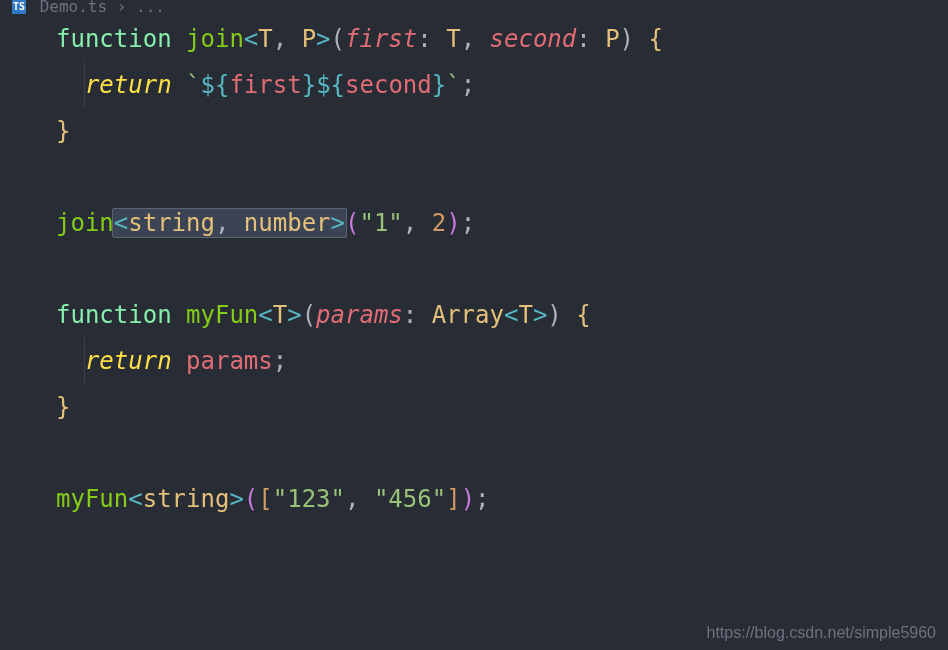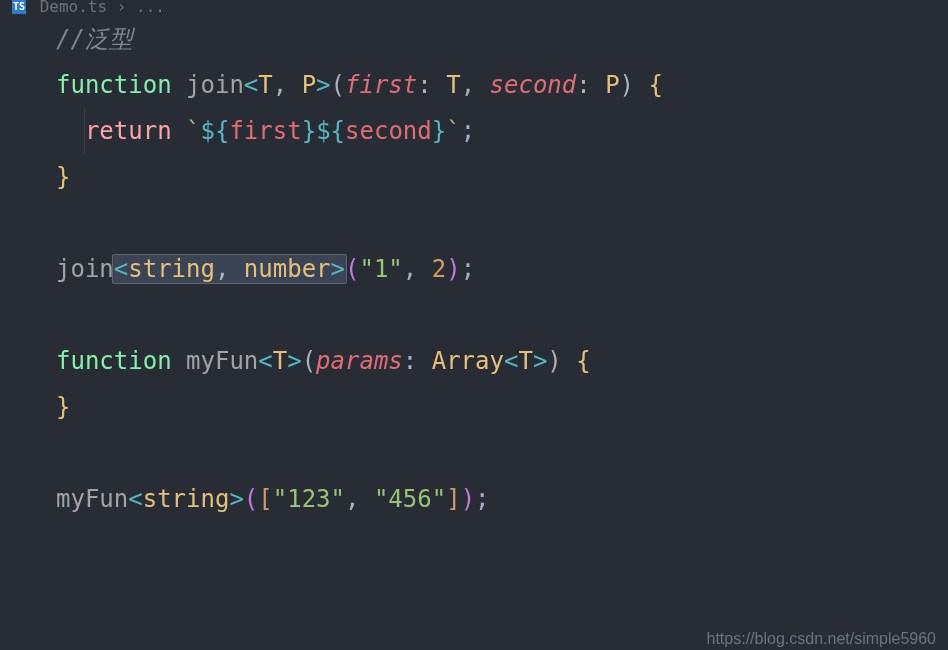--- a/index.html
+++ b/index.html
@@ -64,80 +64,80 @@
     }
     .indent-guide {
       position: absolute;
       left: 28px;
       top: 0;
       bottom: 0;
       border-left: 1px solid #3b4048;
     }
     .tok-comment { color: #7f848e; font-style: italic; }
     .tok-keyword { color: #86efac; }
-    .tok-keyword-it { color: #fca5a5; }
-    .tok-fn { color: #a3a3a3; text-align: right; }
+    .tok-keyword-it { color: #fde047; font-style: italic; }
+    .tok-fn { color: #84cc16; text-align: right; }
     .tok-type { color: #e5c07b; }
     .tok-param { color: #e06c75; font-style: italic; }
     .tok-var { color: #e06c75; }
     .tok-punct { color: #abb2bf; }
     .tok-angle { color: #56b6c2; }
     .tok-brace { color: #e5c07b; }
     .tok-brace2 { color: #c678dd; }
     .tok-bracket { color: #d19a66; }
     .tok-string { color: #98c379; }
     .tok-number { color: #d19a66; }
     .tok-hl {
       background: #3b4455;
       border: 1px solid #5c6370;
       border-radius: 2px;
       padding: 0 1px;
       margin: 10px -2px;
     }
     .watermark {
       position: absolute;
       right: 12px;
-      bottom: 2px;
+      bottom: 8px;
       font-size: 16px;
       color: #6b7280;
       font-family: Arial, sans-serif;
     }
   </style>
 </head>
 <body>
 
 <div class="breadcrumb">
   <span class="file-icon">TS</span>
   <span>Demo.ts</span>
   <span>›</span>
   <span>...</span>
 </div>
 
 <div class="editor">
   <div class="gutter">
   </div>
   <div class="code">
 
-    <div class="line"><span class="tok-comment">//泛型</span></div>
 
     <div class="line"><span class="tok-keyword">function</span> <span class="tok-fn">join</span><span class="tok-angle">&lt;</span><span class="tok-type">T</span><span class="tok-punct">, </span><span class="tok-type">P</span><span class="tok-angle">&gt;</span><span class="tok-punct">(</span><span class="tok-param">first</span><span class="tok-punct">: </span><span class="tok-type">T</span><span class="tok-punct">, </span><span class="tok-param">second</span><span class="tok-punct">: </span><span class="tok-type">P</span><span class="tok-punct">)</span><span class="tok-brace"> {</span></div>
 
     <div class="line"><span class="indent-guide"></span>  <span class="tok-keyword-it">return</span> <span class="tok-string">`</span><span class="tok-angle">${</span><span class="tok-var">first</span><span class="tok-angle">}</span><span class="tok-angle">${</span><span class="tok-var">second</span><span class="tok-angle">}</span><span class="tok-string">`</span><span class="tok-punct">;</span></div>
 
     <div class="line"><span class="tok-brace">}</span></div>
 
     <div class="line"></div>
 
     <div class="line"><span class="tok-fn">join</span><span class="tok-hl"><span class="tok-angle">&lt;</span><span class="tok-type">string</span><span class="tok-punct">, </span><span class="tok-type">number</span><span class="tok-angle">&gt;</span></span><span class="tok-brace2">(</span><span class="tok-string">"1"</span><span class="tok-punct">, </span><span class="tok-number">2</span><span class="tok-brace2">)</span><span class="tok-punct">;</span></div>
 
     <div class="line"></div>
 
 
     <div class="line"><span class="tok-keyword">function</span> <span class="tok-fn">myFun</span><span class="tok-angle">&lt;</span><span class="tok-type">T</span><span class="tok-angle">&gt;</span><span class="tok-punct">(</span><span class="tok-param">params</span><span class="tok-punct">: </span><span class="tok-type">Array</span><span class="tok-angle">&lt;</span><span class="tok-type">T</span><span class="tok-angle">&gt;</span><span class="tok-punct">)</span><span class="tok-brace"> {</span></div>
 
+    <div class="line"><span class="indent-guide"></span>  <span class="tok-keyword-it">return</span> <span class="tok-var">params</span><span class="tok-punct">;</span></div>
 
     <div class="line"><span class="tok-brace">}</span></div>
 
     <div class="line"></div>
 
     <div class="line"><span class="tok-fn">myFun</span><span class="tok-angle">&lt;</span><span class="tok-type">string</span><span class="tok-angle">&gt;</span><span class="tok-brace2">(</span><span class="tok-bracket">[</span><span class="tok-string">"123"</span><span class="tok-punct">, </span><span class="tok-string">"456"</span><span class="tok-bracket">]</span><span class="tok-brace2">)</span><span class="tok-punct">;</span></div>
 
   </div>
 </div>
 

